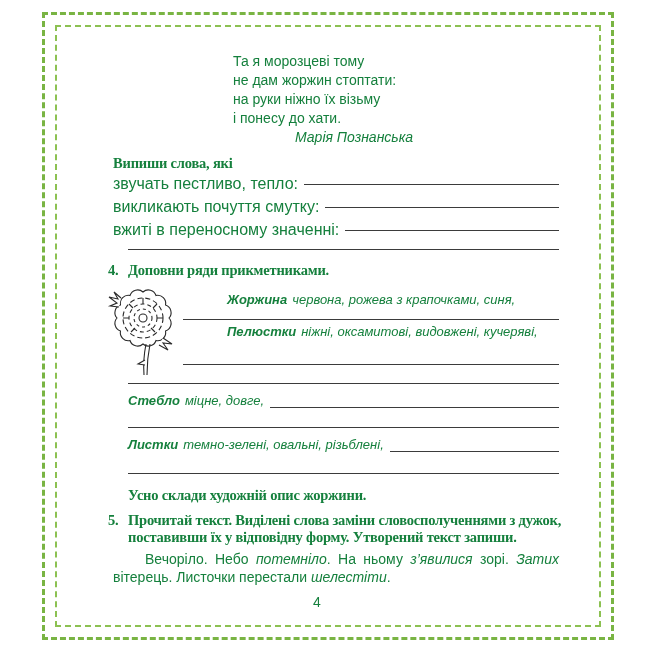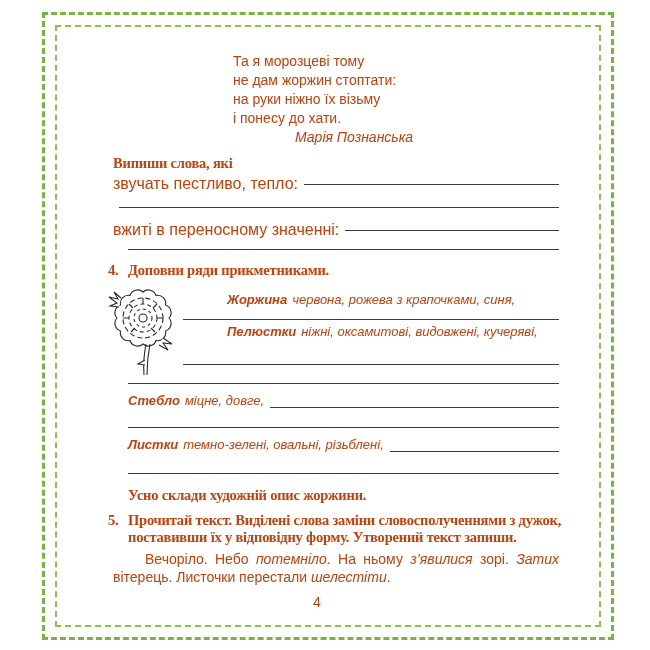--- a/index.html
+++ b/index.html
@@ -1,18 +1,18 @@
 <!DOCTYPE html>
 <html><head>
 <meta charset="utf-8">
 <style>
   html,body{margin:0;padding:0;background:#ffffff;}
   .page{
     position:relative;width:650px;height:650px;background:#ffffff;overflow:hidden;
-    font-family:"Liberation Sans",sans-serif;color:#c2410c;border-radius:14px;
+    font-family:"Liberation Sans",sans-serif;color:#15803d;border-radius:14px;
   }
   
   .frame-outer{position:absolute;left:42px;top:12px;right:36px;bottom:10px;
     border:3px dashed #79b443;pointer-events:none;}
   .frame-inner{position:absolute;left:55px;top:25px;right:49px;bottom:23px;
     border:2px dashed #8cc152;pointer-events:none;}
 
   .content{position:absolute;left:75px;top:45px;width:484px;}
   .serif-bold{font-family:"Liberation Serif",serif;font-weight:bold;font-size:14.5px;letter-spacing:-0.2px;}
   .it{font-style:italic;}
@@ -71,20 +71,21 @@
       <div>і понесу до хати.</div>
       <div class="poem-author">Марія Познанська</div>
     </div>
 
     <div class="copy-intro serif-bold">Випиши слова, які</div>
     <div class="fill-row">
       <span>звучать пестливо, тепло:</span>
       <span class="fill"></span>
     </div>
     <div class="fill-row">
+      <span>викликають почуття смутку:</span>
       <span class="fill"></span>
     </div>
     <div class="fill-row">
       <span>вжиті в переносному значенні:</span>
       <span class="fill"></span>
     </div>
     <div class="rule rule-b"></div>
 
     <div class="num-heading serif-bold heading4">
       <span class="num">4.</span>

